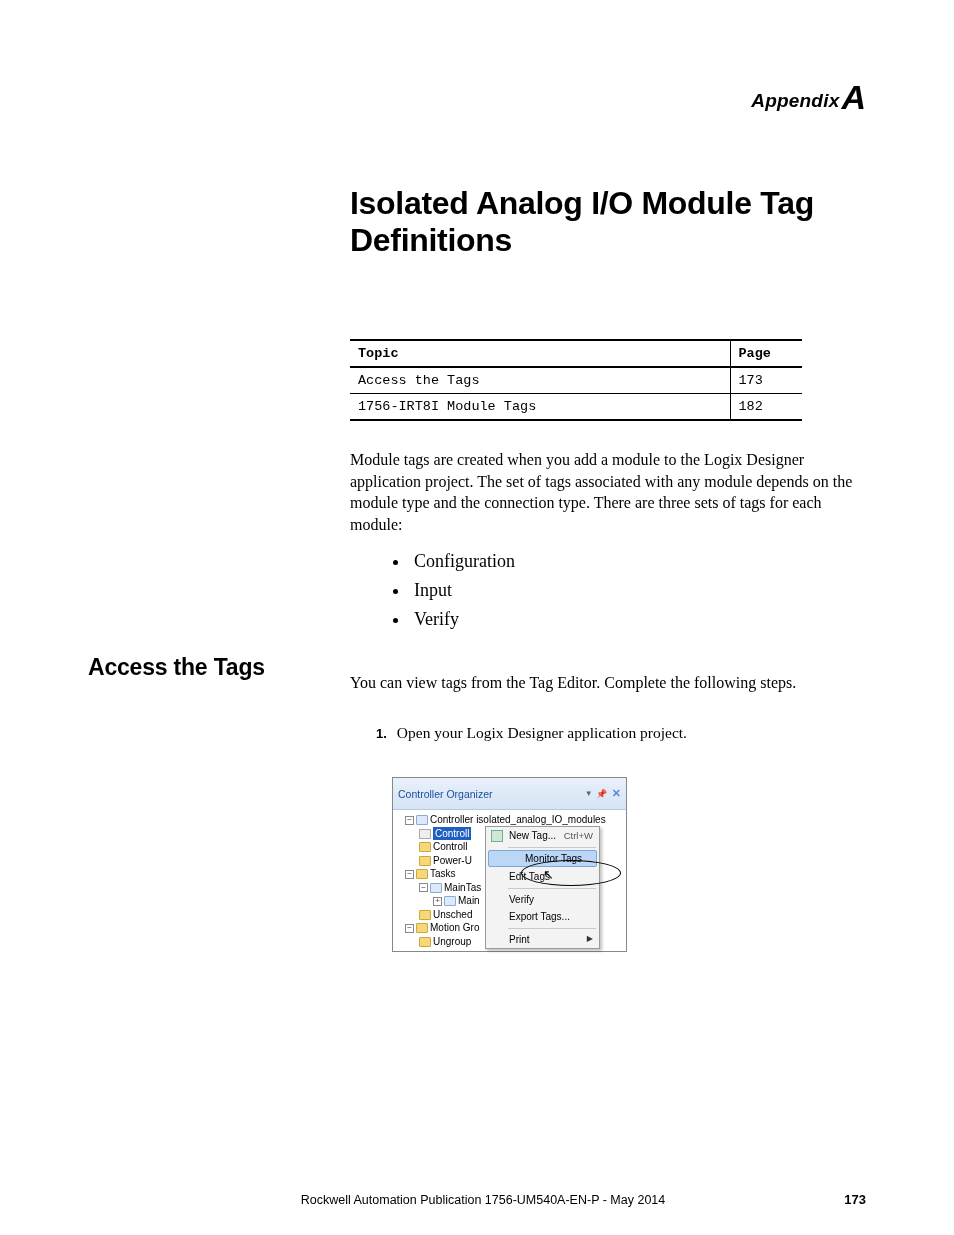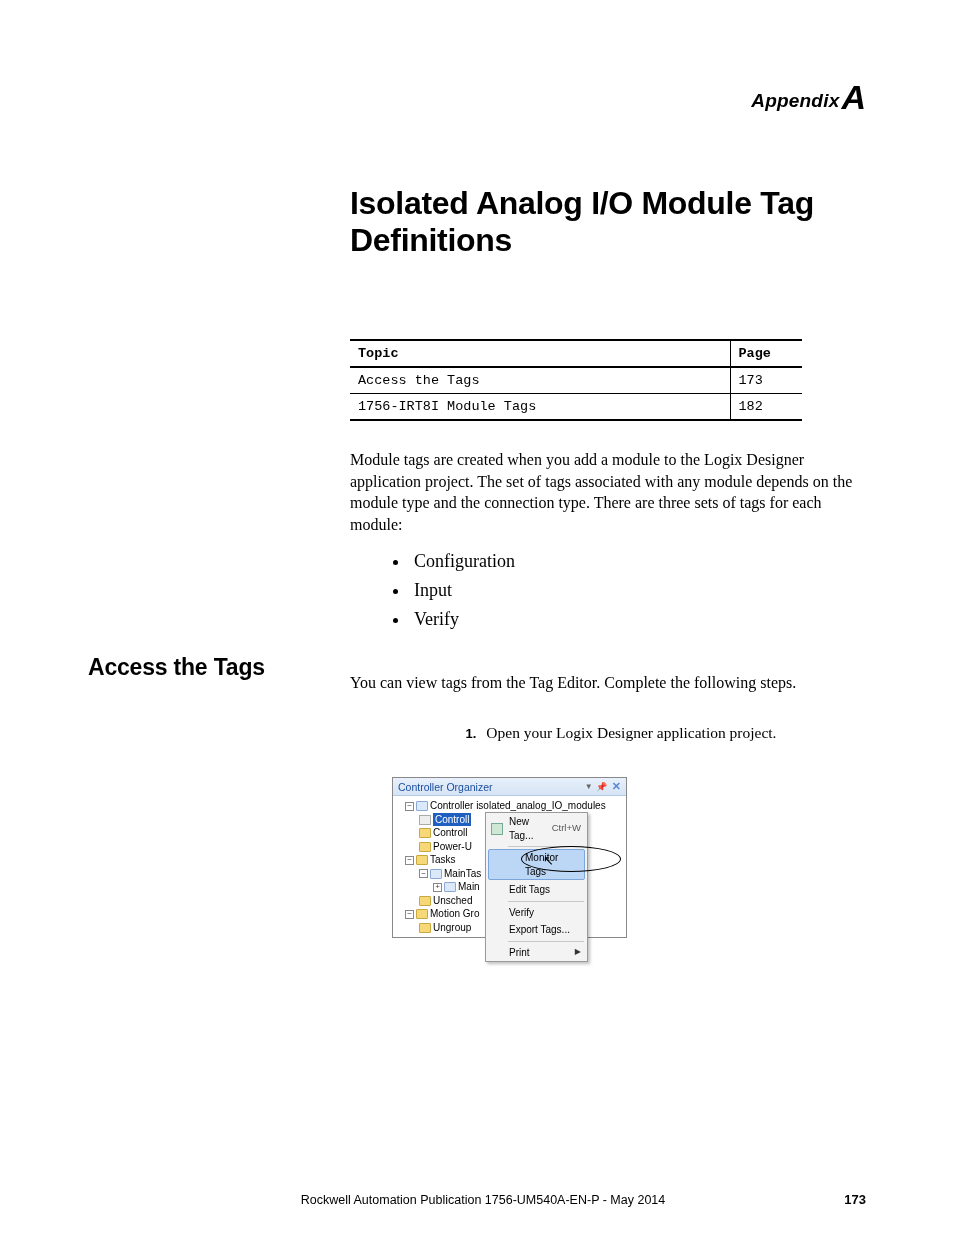--- a/index.html
+++ b/index.html
@@ -100,21 +100,20 @@
     margin-left: 26px;
     margin-top: 26px;
     margin-bottom: 30px;
   }
   ol.steps li {
     font-family: Georgia, 'Times New Roman', serif;
     font-size: 15.5px;
     line-height: 1.8;
     text-indent: -26px;
     padding-left: 26px;
-    text-align: center;
   }
   ol.steps .num {
     font-family: Arial, sans-serif;
     font-weight: 700;
     font-size: 13px;
     margin-right: 10px;
   }
 
   
   .shot {
@@ -122,21 +121,21 @@
     margin-left: 42px;
     border: 1px solid #888;
     font-family: Tahoma, Arial, sans-serif;
     font-size: 10px;
     background: #fff;
     position: relative;
   }
   .shot-title {
     background: linear-gradient(#e8f0fb,#d6e4f5);
     color: #1a4d9e;
-    padding: 2px 5px;
+    padding: 9px 5px;
     display: flex;
     justify-content: space-between;
     align-items: center;
     border-bottom: 1px solid #b5c9e6;
     font-size: 10.5px;
   }
   .shot-title .ctrls {
     display: flex;
     gap: 4px;
     align-items: center;
@@ -164,21 +163,21 @@
   .folder-y { width: 12px; height: 10px; background: #f7d879; border: 1px solid #c9a93c; border-radius: 1px; display: inline-block; }
   .folder-b { width: 12px; height: 10px; background: #dbe9fa; border: 1px solid #8aa9d6; border-radius: 1px; display: inline-block; }
   .gearbox { width: 12px; height: 10px; background: #eee; border: 1px solid #aaa; display: inline-block; position: relative; }
   .sel {
     background: #1e5fbf; color: #fff; padding: 0 2px;
   }
   .ctx-menu {
     position: absolute;
     left: 92px;
     top: 16px;
-    width: 103px;
+    width: 115px;
     background: #f3f3f3;
     border: 1px solid #9a9a9a;
     box-shadow: 2px 2px 3px rgba(0,0,0,0.25);
     z-index: 5;
   }
   .ctx-row {
     display: flex;
     justify-content: space-between;
     align-items: center;
     padding: 2px 6px 2px 22px;

